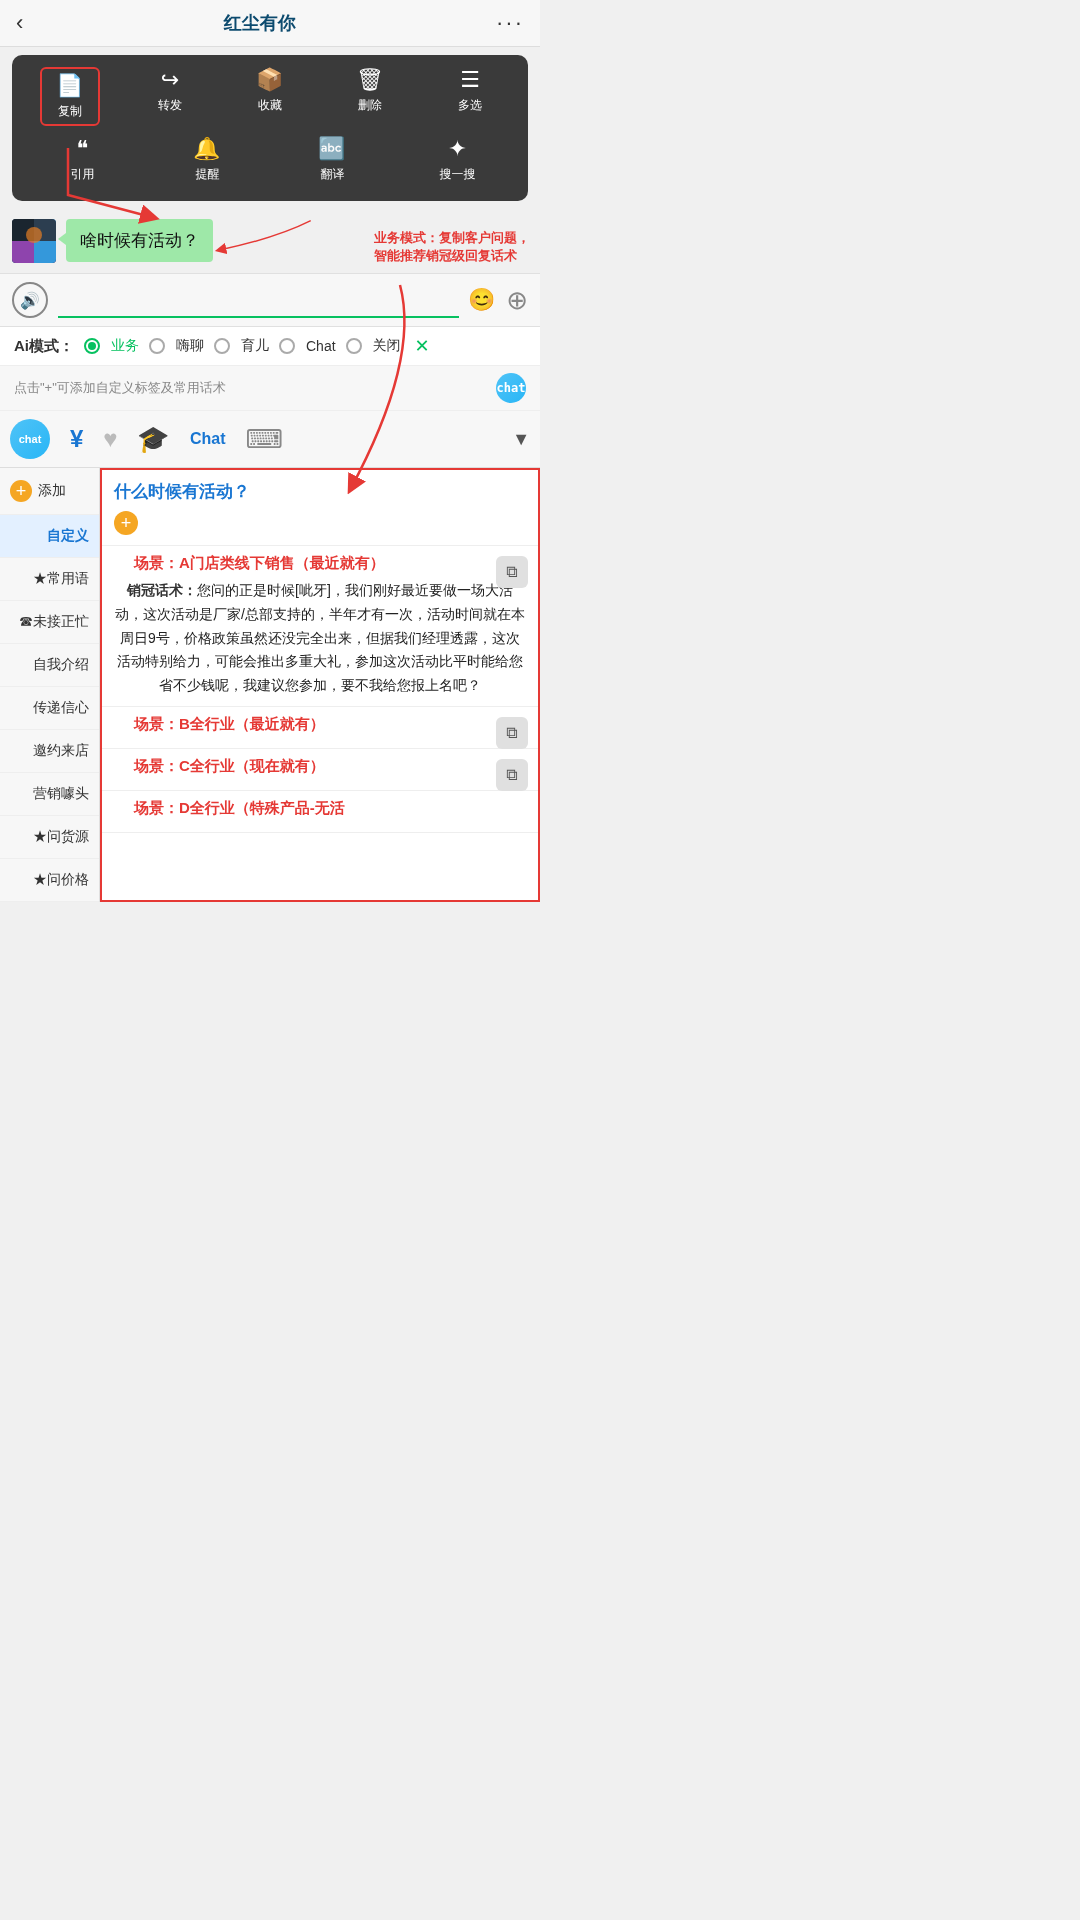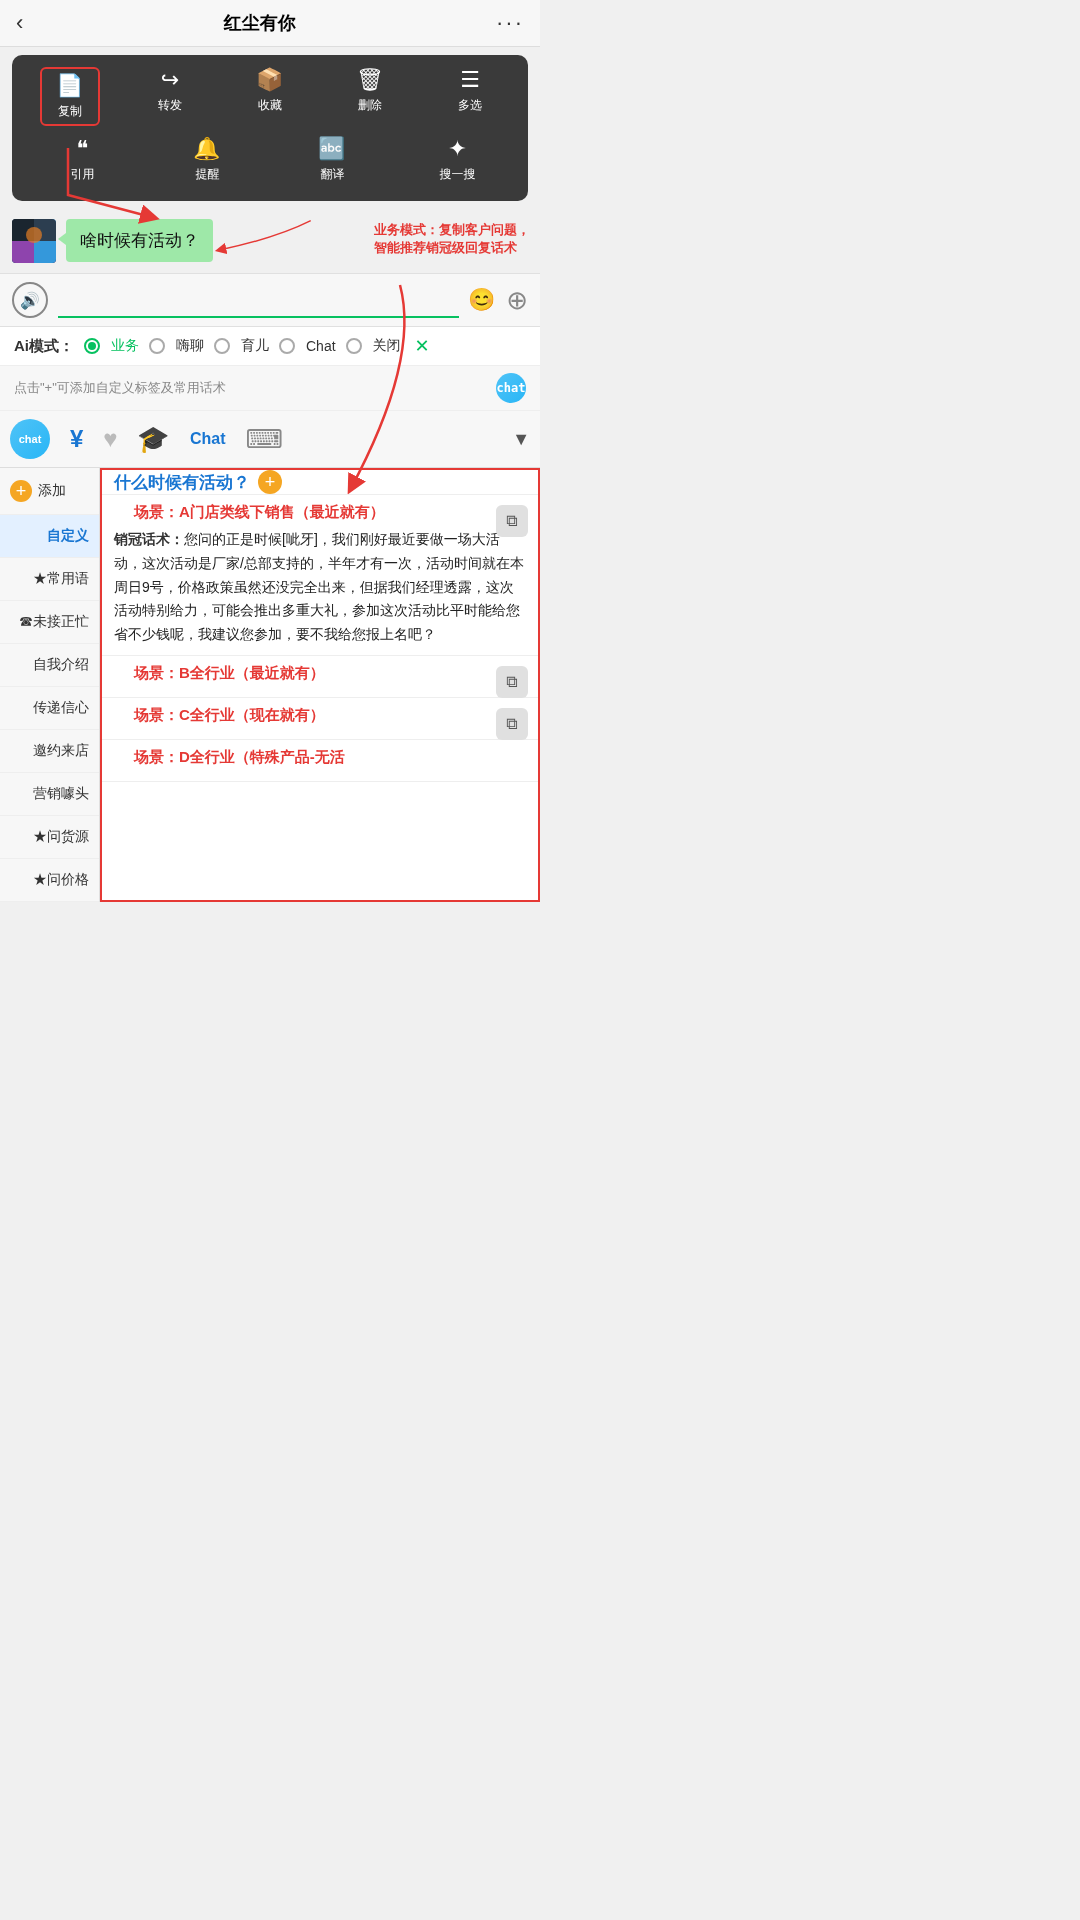--- a/index.html
+++ b/index.html
@@ -24,21 +24,21 @@
       border-bottom: 1px solid #ddd;
     }
     .header-back {
       font-size: 22px;
       color: #333;
       cursor: pointer;
     }
     .header-title {
       font-size: 18px;
       font-weight: 600;
-      color: #000000;
+      color: #0c4a6e;
     }
     .header-more {
       font-size: 22px;
       letter-spacing: 2px;
       color: #333;
       cursor: pointer;
     }
 
     
     .context-menu {
@@ -109,21 +109,21 @@
       position: absolute;
       left: -8px;
       top: 14px;
       border-width: 6px 8px 6px 0;
       border-style: solid;
       border-color: transparent #9ee8a8 transparent transparent;
     }
     .annotation-box {
       position: absolute;
       right: 10px;
-      top: 12px;
+      top: 20px;
       color: #e53935;
       font-size: 13px;
       font-weight: 600;
       max-width: 180px;
       line-height: 1.4;
     }
 
     
     .input-bar {
       background: #f7f7f7;
@@ -341,24 +341,24 @@
     .right-content {
       flex: 1;
       background: #fff;
       border: 2px solid #e53935;
       overflow-y: auto;
     }
 
     
     .question-header {
       display: flex;
-      align-items: center;
-      padding: 0 12px;
+      padding: 10px 12px;
       gap: 8px;
       border-bottom: 1px solid #eee;
+      flex-direction: column;
     }
     .question-title {
       font-size: 17px;
       font-weight: bold;
       color: #1976d2;
     }
     .question-plus {
       width: 24px; height: 24px;
       border-radius: 50%;
       background: #f5a623;
@@ -379,20 +379,21 @@
       font-weight: bold;
       color: #e53935;
       margin-bottom: 6px;
       padding-right: 36px;
       margin-left: 20px;
     }
     .scenario-content {
       font-size: 14px;
       color: #222;
       line-height: 1.7;
+      text-align: center;
     }
     .scenario-content .label {
       font-weight: bold;
       color: #333;
     }
     .copy-btn {
       position: absolute;
       right: 10px;
       top: 10px;
       width: 32px; height: 32px;

